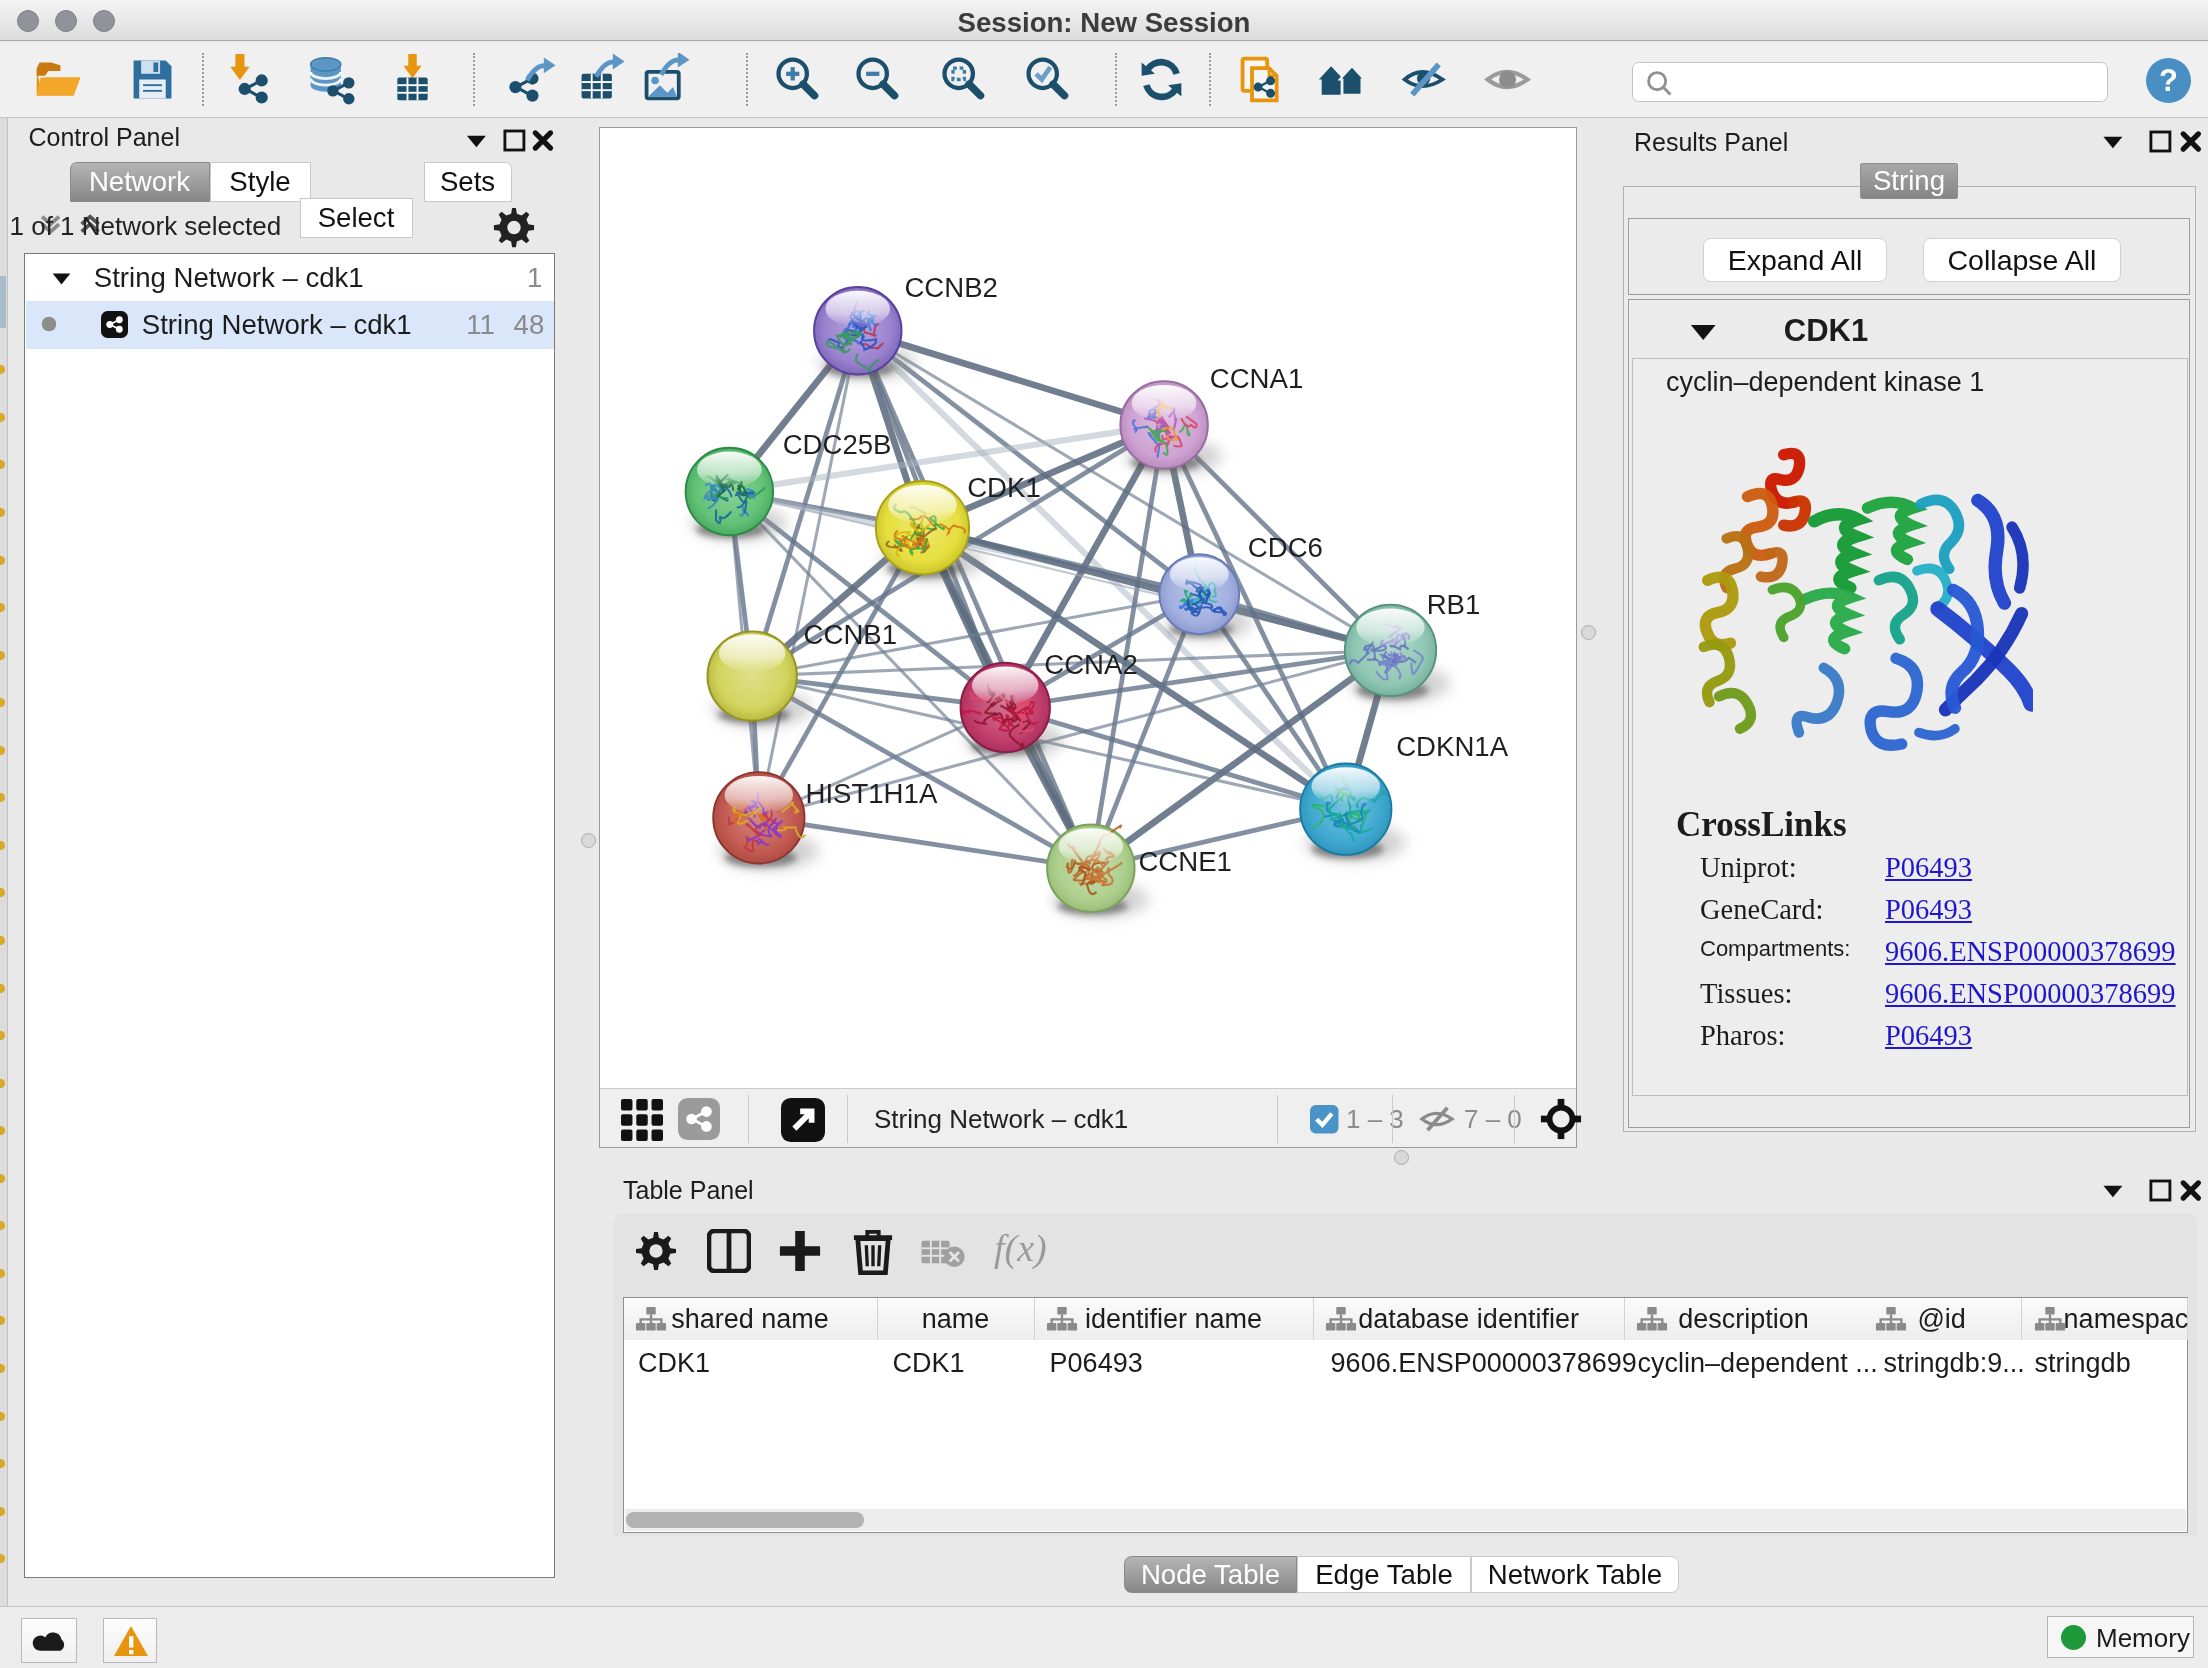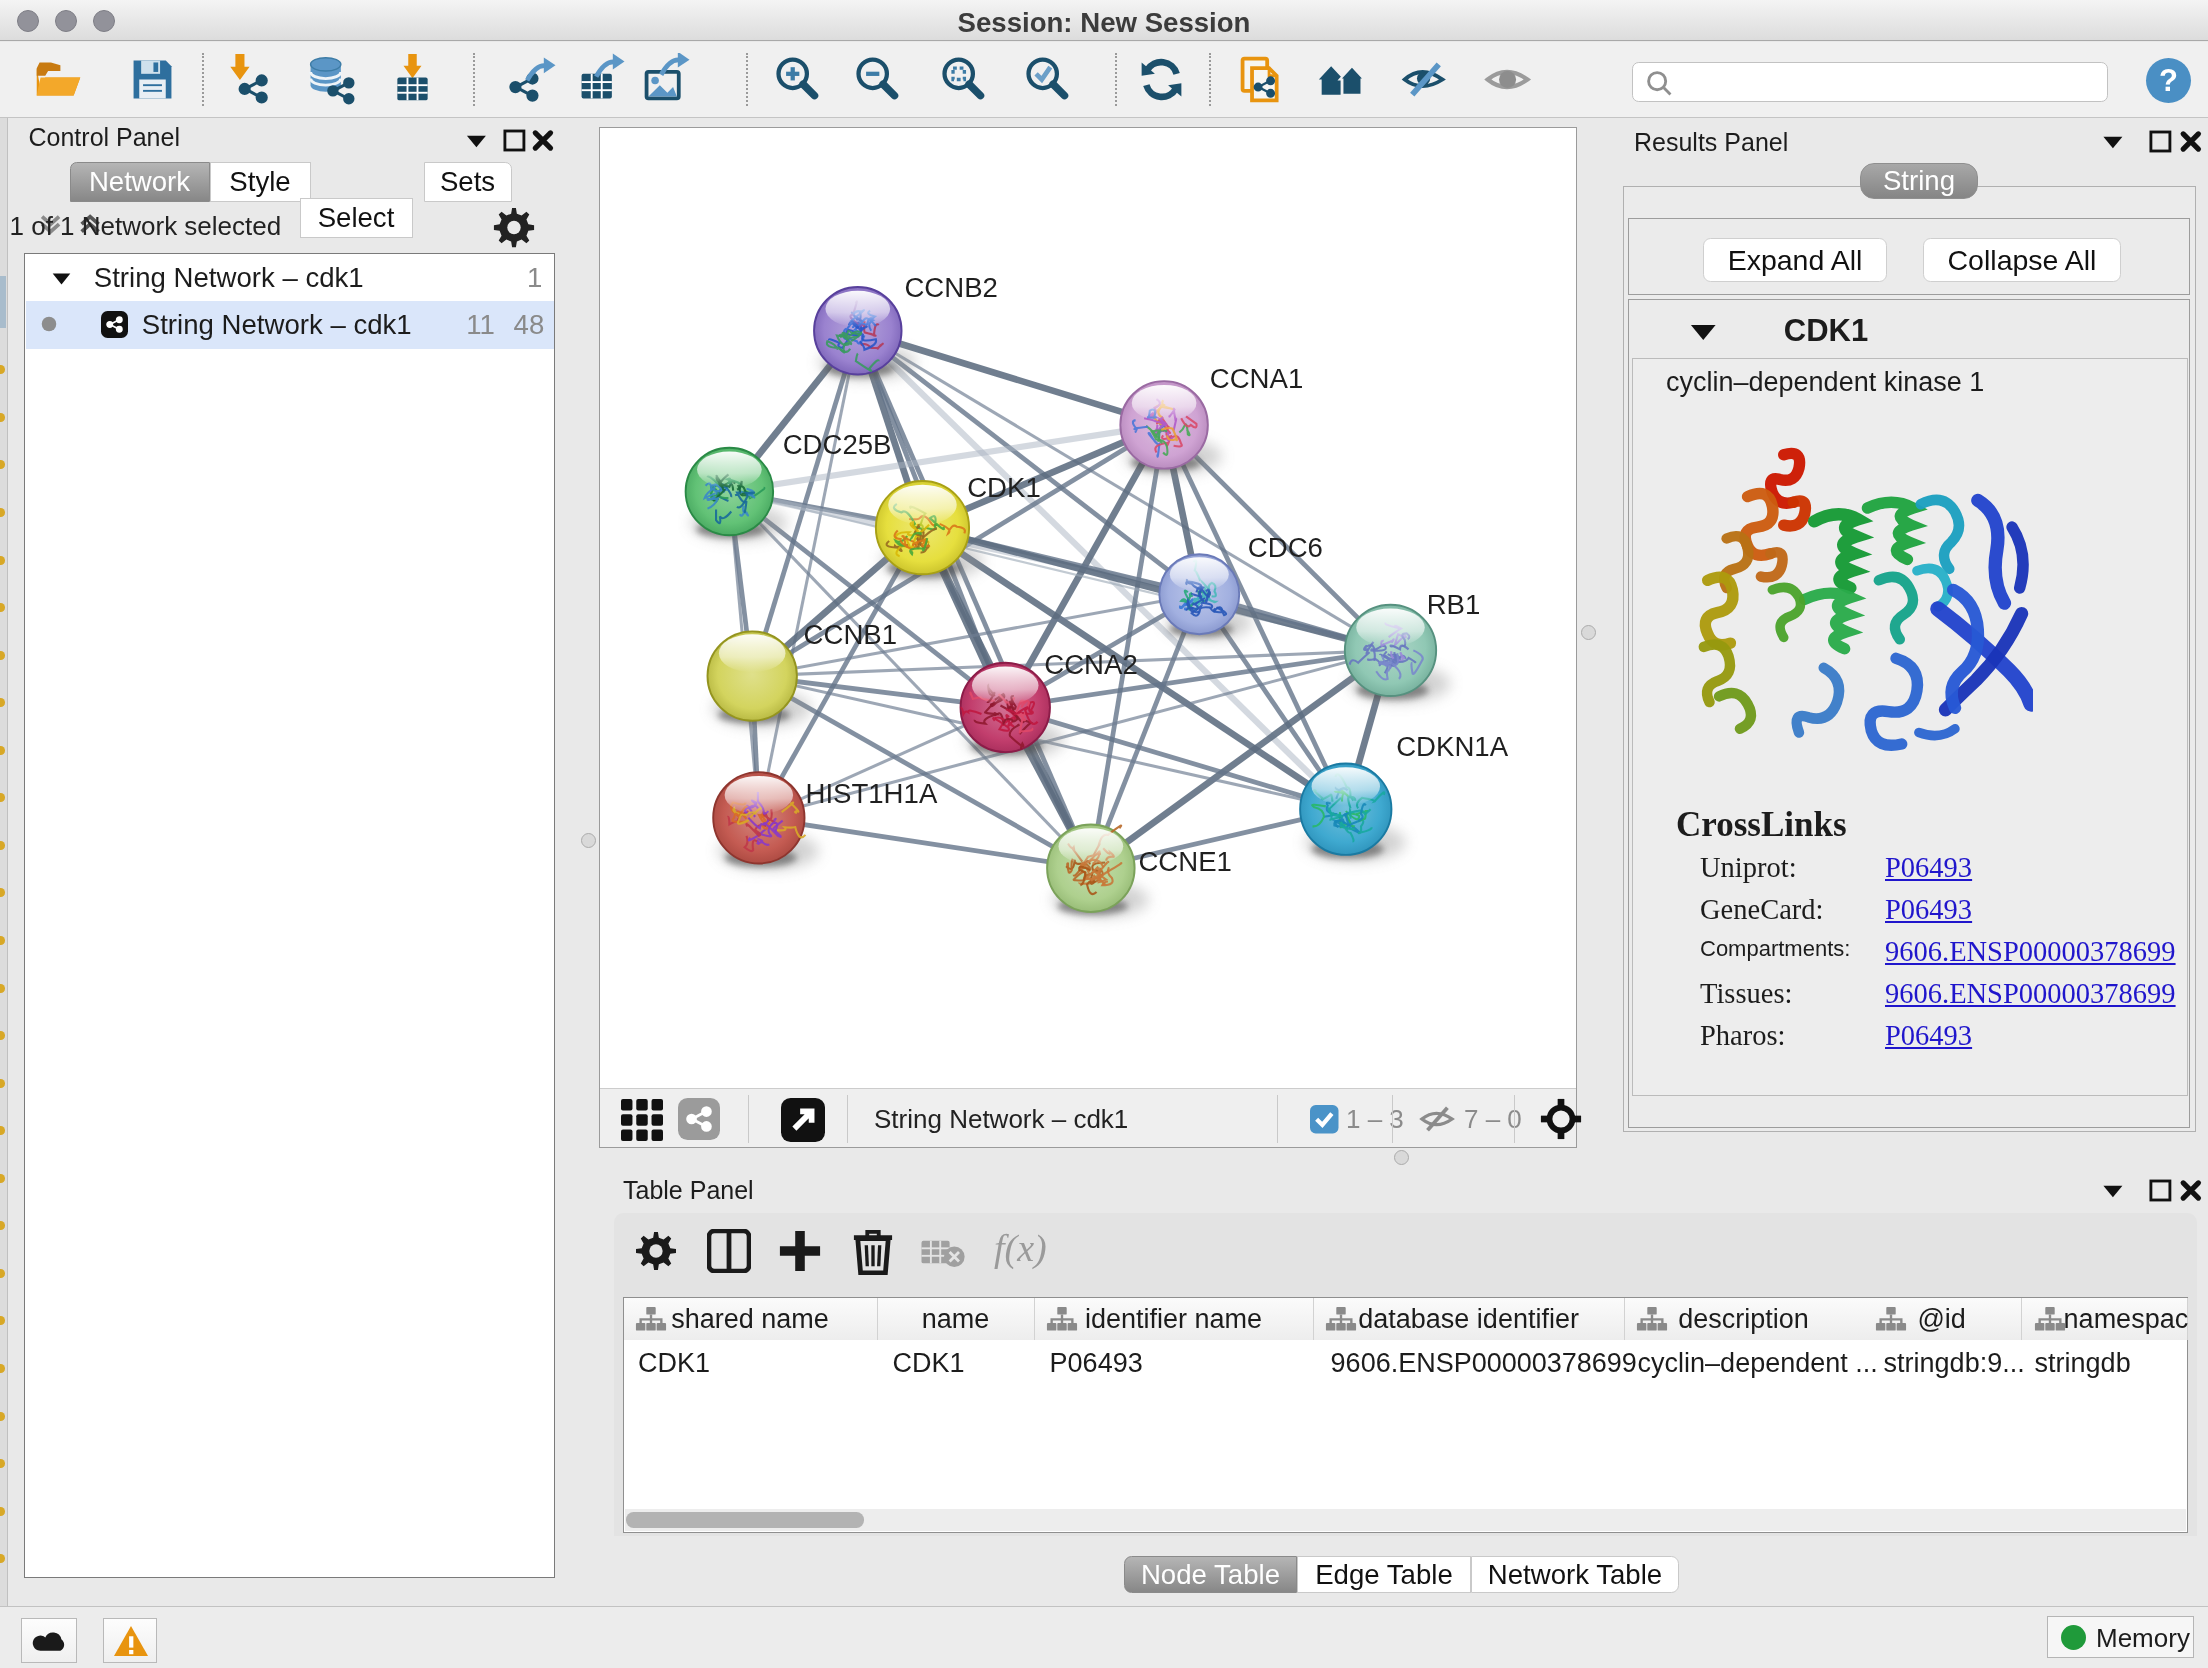--- a/index.html
+++ b/index.html
@@ -730,21 +730,21 @@
       </svg>
     </div>
 </div>
 <div id="rpanel">
     <div class="ptitle abs" style="left:17px;top:9.5px">Results Panel</div>
     <svg class="abs" style="left:475px;top:11.4px" width="114" height="25" viewBox="0 0 120 26">
       <path d="M12 8 L32 8 L22 20 Z" fill="#111"></path>
       <rect x="62" y="3" width="20" height="20" fill="none" stroke="#111" stroke-width="3"></rect>
       <path d="M96 5 L112 21 M112 5 L96 21" stroke="#111" stroke-width="5.5" stroke-linecap="round"></path>
     </svg>
-    <div class="abs" style="left:243px;top:45px;width:118px;height:36px;background:linear-gradient(#a8a8a8,#858585);border:1px solid #8f8f8f;border-radius:14px;color:#fff;font-size:27.6px;text-align:center;line-height:34px;z-index:5">String</div>
+    <div class="abs" style="left:243px;top:45px;width:98px;height:36px;background:linear-gradient(#a8a8a8,#858585);border:1px solid #8f8f8f;border-radius:2px;color:#fff;font-size:27.6px;text-align:center;line-height:34px;z-index:5">String</div>
     <div class="abs" style="left:5.7px;top:68px;width:573px;height:946px;border:1px solid #b0b0b0;background:#ebebeb"></div>
     <div class="abs" style="left:11.4px;top:100px;width:562px;height:77px;border:1px solid #9c9c9c;background:#ebebeb"></div>
     <div class="btn" style="left:86px;top:120px;width:184px;line-height:42px">Expand All</div>
     <div class="btn" style="left:306px;top:120px;width:198px;line-height:42px">Collapse All</div>
     <div class="abs" style="left:11.4px;top:181px;width:562px;height:829px;border:1px solid #9c9c9c;background:#ebebeb"></div>
     <svg class="abs" style="left:72px;top:204px" width="28.5" height="21" viewBox="0 0 30 22">
       <path d="M2 3 L28 3 L15 19 Z" fill="#111"></path>
     </svg>
     <div class="abs" style="left:152px;top:195px;width:114px;font-size:31px;font-weight:bold;text-align:center">CDK1</div>
     <div class="abs" style="left:15px;top:240px;width:556px;height:738px;border:1px solid #bbb;background:#ededed"></div>

